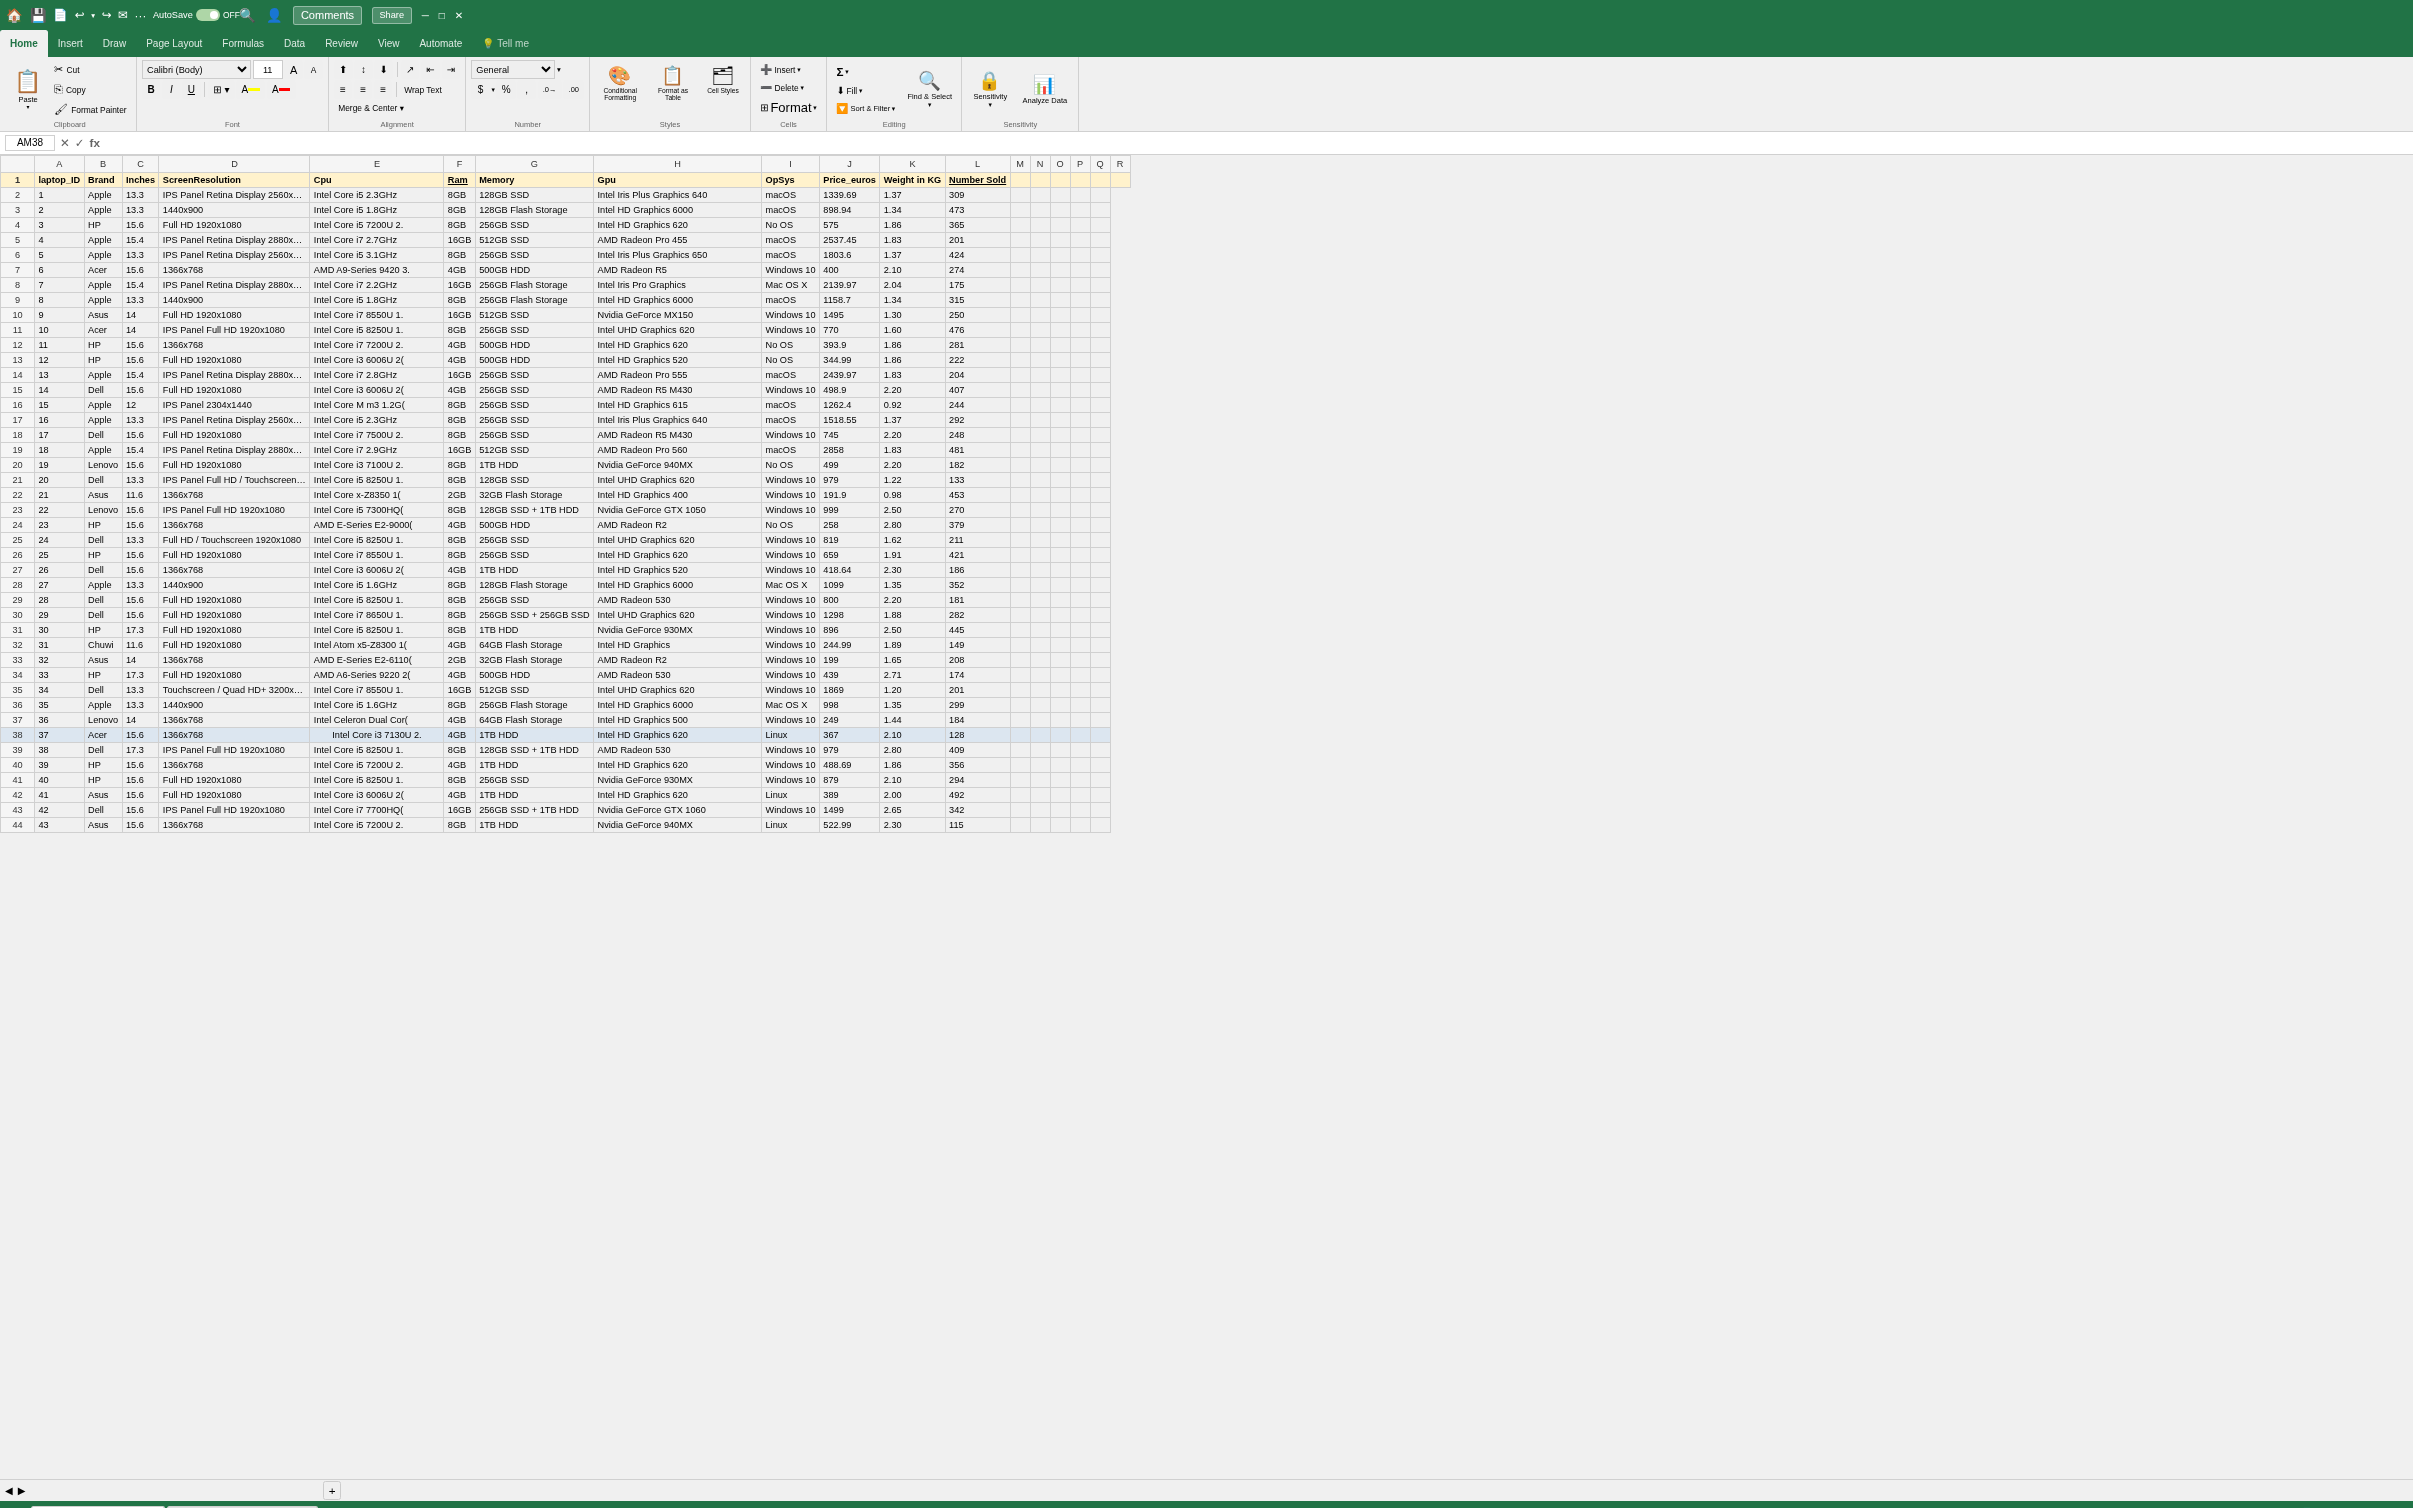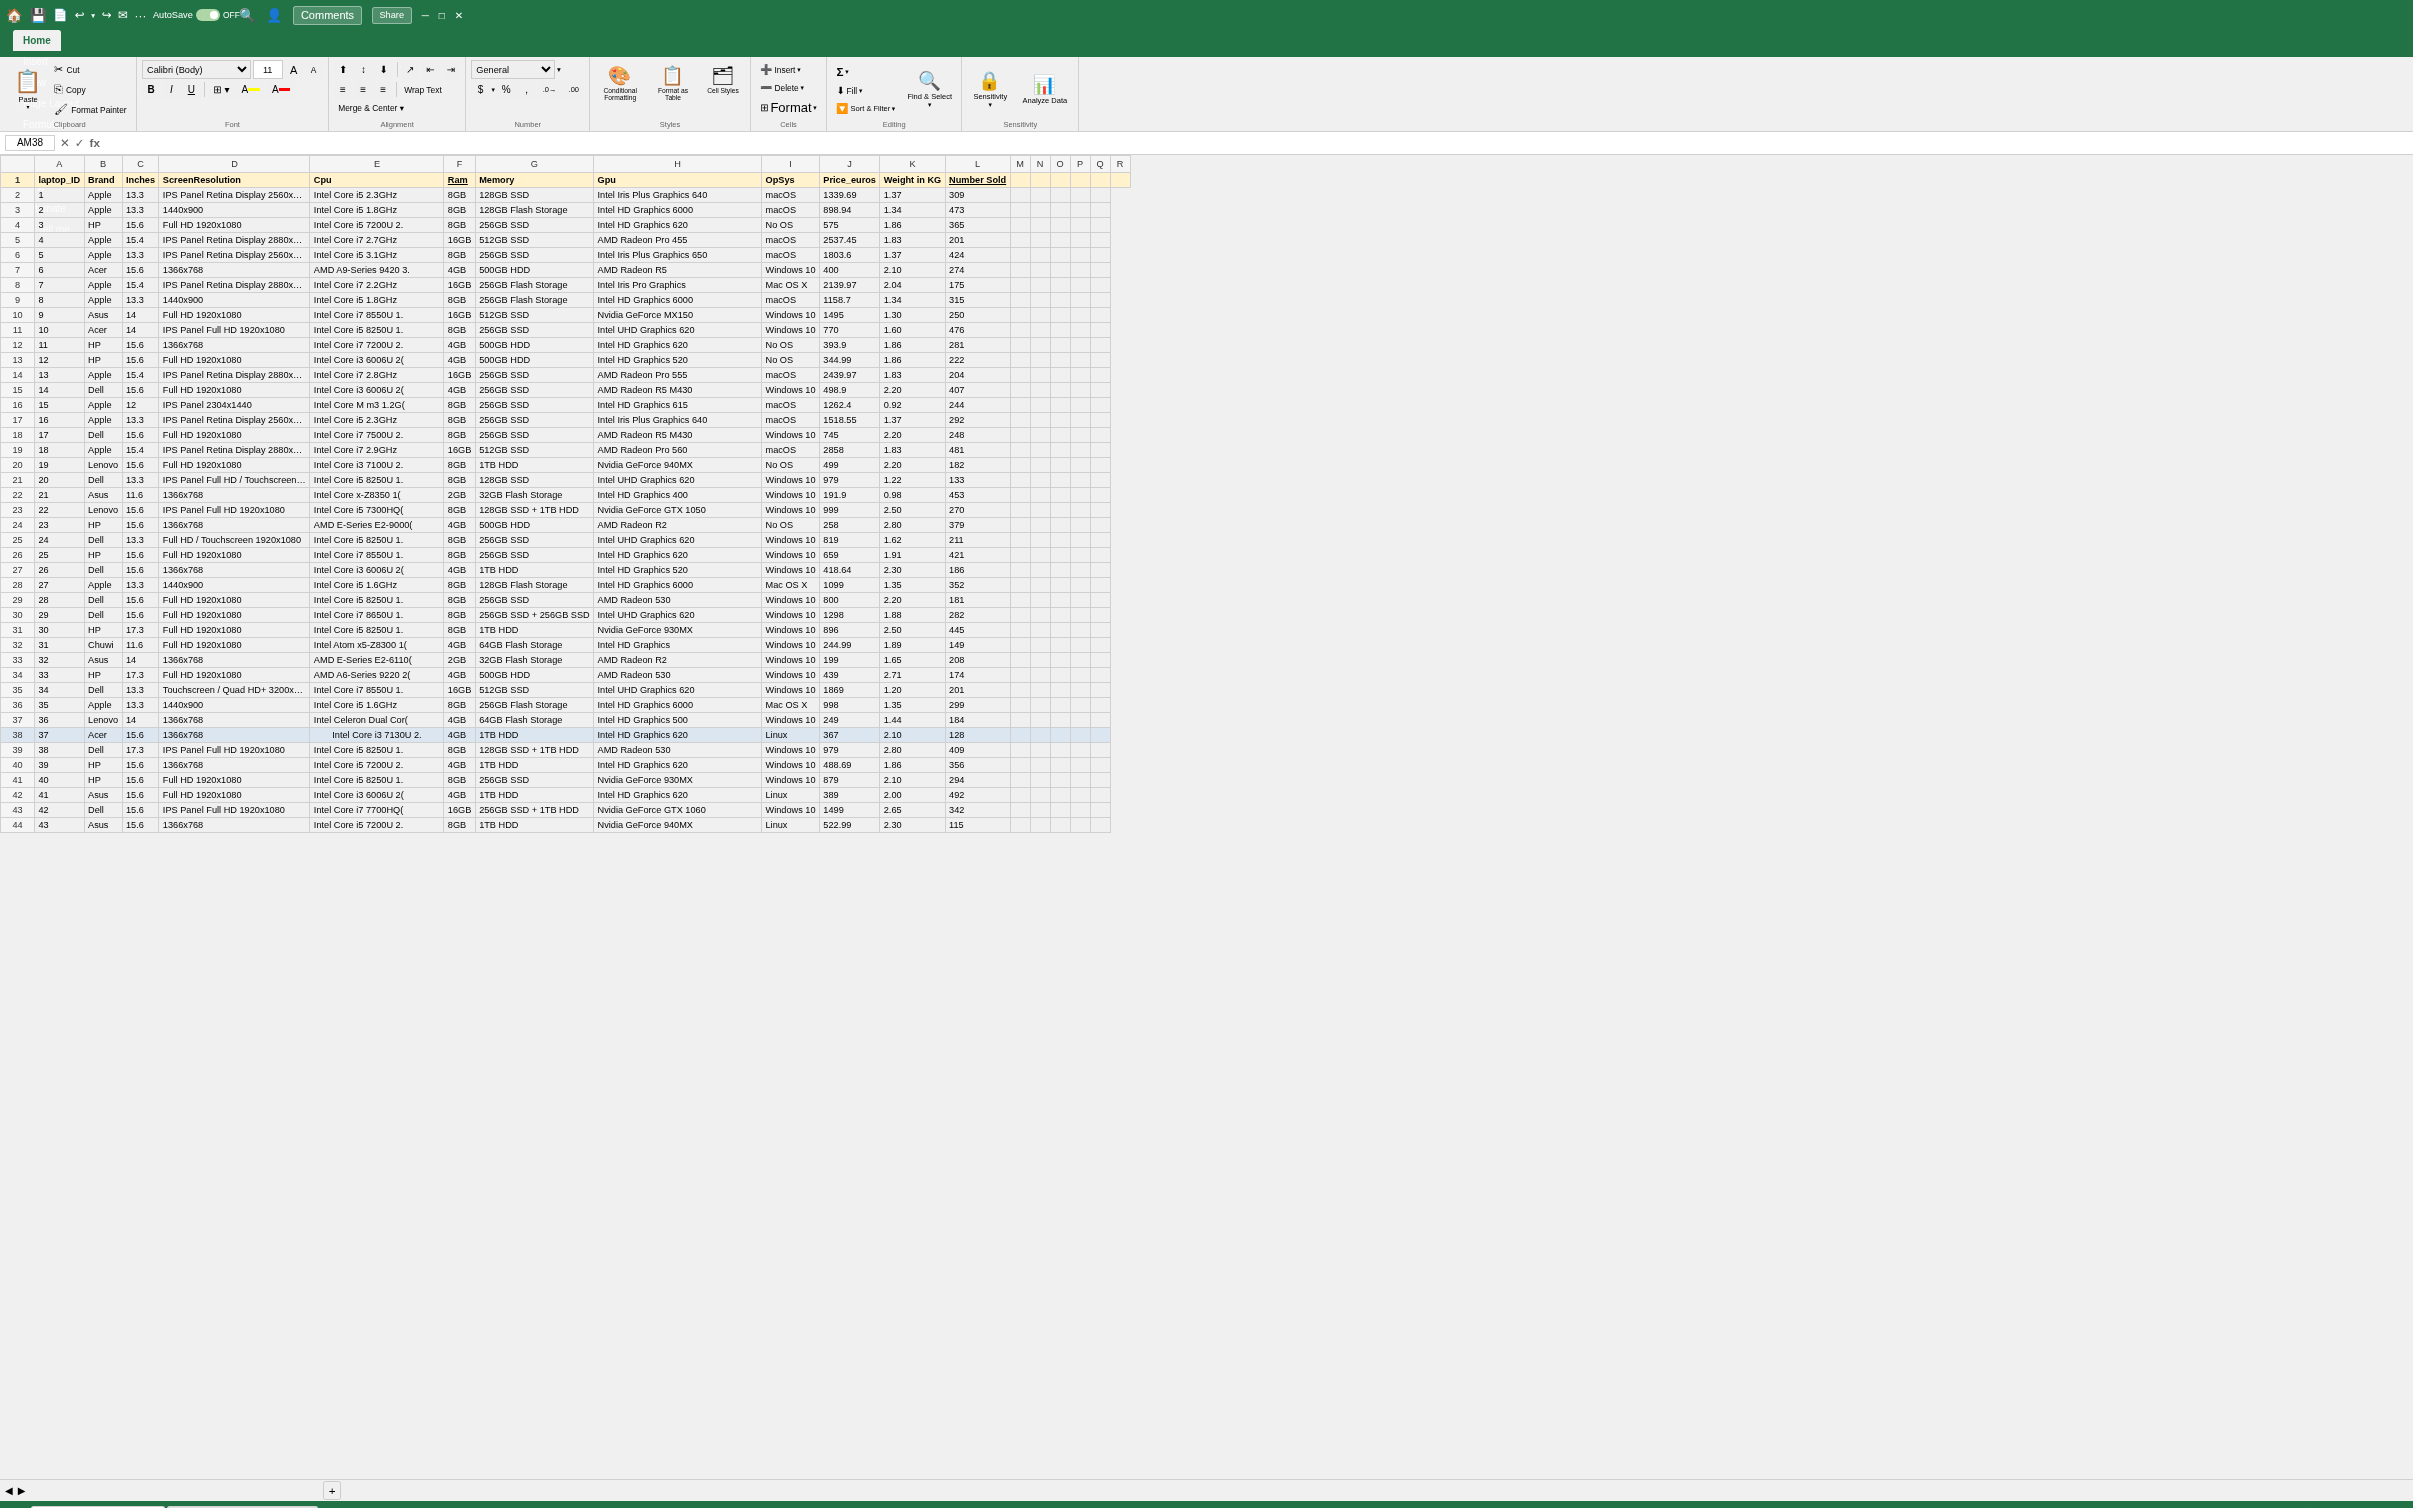--- a/index.html
+++ b/index.html
@@ -19,23 +19,22 @@
     #titlebar .right { display: flex; align-items: center; gap: 10px; font-size: 10px; }
     #titlebar .autosave { display: flex; align-items: center; gap: 3.4px; font-size: 9.2px; }
     .toggle-switch { width: 23.5px; height: 11.7px; background: #aed6a7; border-radius: 5.9px; position: relative; display: inline-block; }
     .toggle-switch::after { content: ''; position: absolute; right: 1.7px; top: 1.7px; width: 8.4px; height: 8.4px; background: white; border-radius: 50%; }
 
     
     #ribbon-tabs {
       background: #217346;
       display: flex;
       align-items: flex-start;
-      padding: 0 13px;
+      padding: 0 0;
       height: 27px;
-      flex-direction: column;
     }
     .ribbon-tab {
       padding: 5px 10px;
       font-size: 10px;
       color: rgba(255,255,255,0.85);
       cursor: pointer;
       border-radius: 2.5px 2.5px 0 0;
       height: 100%;
       display: flex;
       align-items: center;

